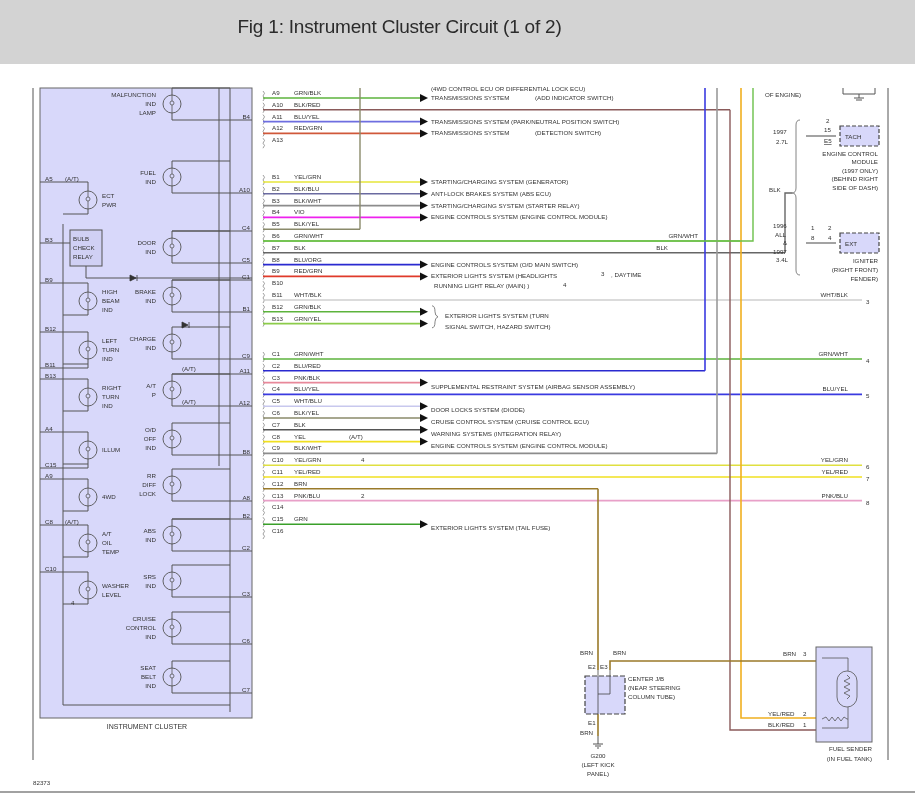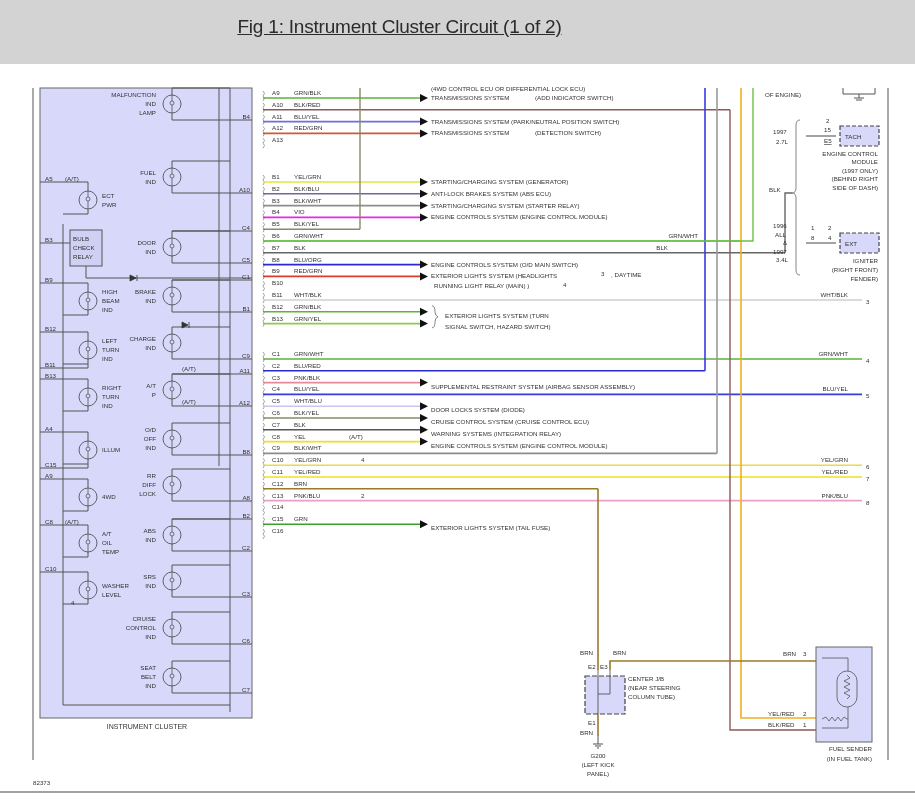--- a/index.html
+++ b/index.html
@@ -1,18 +1,18 @@
 <!DOCTYPE html>
 <html><head>
 <meta charset="utf-8">
 <style>
   html,body{margin:0;padding:0;background:#ffffff;}
   body{width:915px;height:808px;position:relative;overflow:hidden;font-family:"Liberation Sans",sans-serif;}
   #header{position:absolute;left:0;top:0;width:915px;height:64px;background:#d3d3d3;}
-  #header-title{position:absolute;left:0;width:915px;top:16px;text-align:center;font-family:"Liberation Sans",sans-serif;font-size:19px;color:#2b2b2b;letter-spacing:-0.2px;padding-left:-40px;text-decoration:underline;}
+  #header-title{position:absolute;left:0;width:915px;top:16px;text-align:center;font-family:"Liberation Sans",sans-serif;font-size:19px;color:#2b2b2b;letter-spacing:-0.2px;padding-left:-40px;}
   #header-title span{position:relative;left:-58px;}
   #diagram{position:absolute;left:0;top:0;}
   svg text{font-family:"Liberation Sans",sans-serif;font-size:7px;fill:#333;}
   .lbl{font-size:7px;fill:#333;}
   .sm{font-size:6.2px;}
 </style>
 </head>
 <body>
 
 <div id="header">

